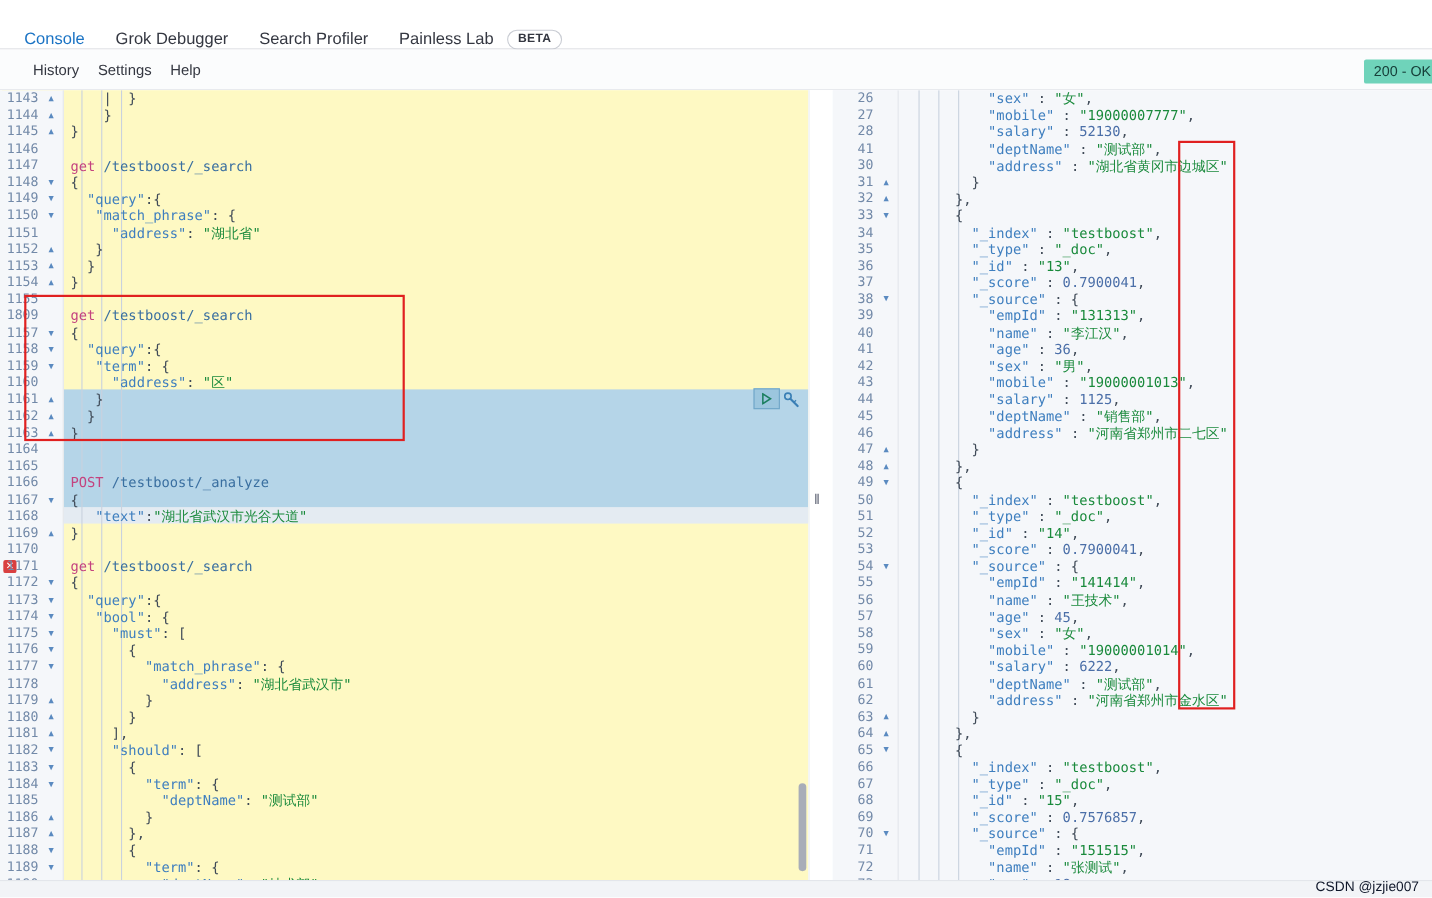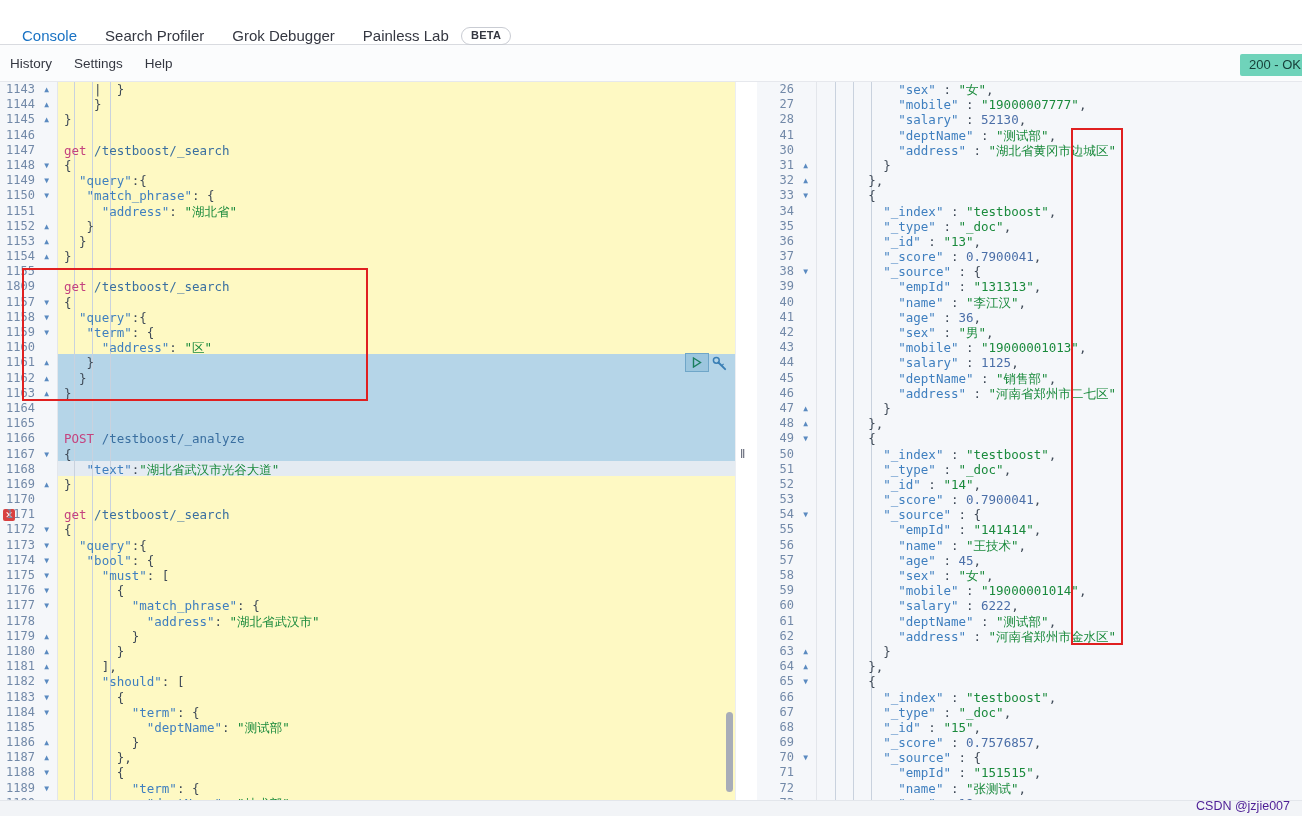--- a/index.html
+++ b/index.html
@@ -29,21 +29,21 @@
     display:inline-block; margin-left:8px; font-size:11px; font-weight:bold;
     color:#343741; border:1px solid #c9ccd3; border-radius:12px;
     padding:2px 9px 3px; line-height:1; vertical-align:2px; letter-spacing:.3px;
   }
 
   
   .submenu {
     position:absolute; left:0; top:45px; width:1302px; height:37px;
     background:#fbfcfd; border-bottom:1px solid #e6e8ed;
   }
-  .submenu-inner { display:flex; align-items:center; height:37px; padding-left:10px; gap:22px; }
+  .submenu-inner { display:flex; align-items:center; height:37px; padding-left:10px; gap:17px;margin-left:20px; }
   .submenu-item { font-size:13.5px; color:#343741; cursor:pointer; }
 
   .status-badge {
     position:absolute; right:-8px; top:9px;
     background:#6fd3ba; color:#17403a; font-size:13px;
     padding:3px 9px 4px; border-radius:2px; white-space:nowrap;
     font-family:"Liberation Sans", sans-serif;
   }
 
   
@@ -158,41 +158,41 @@
   #annot-left  { left:22px;  top:268px; width:346px; height:133px; }
   #annot-right { left:1071px; top:128px; width:52px;  height:517px; }
 
   
   .bottombar {
     position:absolute; left:0; top:800px; width:1302px; height:16px;
     background:#f2f4f7; border-top:1px solid #e3e6eb;
   }
   .watermark {
     position:absolute; right:12px; top:799px; font-size:12.5px;
-    color:#4c1d95; font-family:"Liberation Sans", sans-serif; z-index:12;
+    color:#0f172a; font-family:"Liberation Sans", sans-serif; z-index:12;
   }
   .lpane-left-edge {
     position:absolute; left:0; top:0; width:2px; height:718px; background:#fff;
   }
 </style>
 </head>
 <body>
 
 <div id="app">
 
   <div class="topbar">
     <div class="tabs">
       <div class="tab active">
         <span>Console</span>
       </div>
       <div class="tab">
-        <span>Search Profiler</span>
+        <span>Grok Debugger</span>
       </div>
       <div class="tab">
-        <span>Grok Debugger</span>
+        <span>Search Profiler</span>
       </div>
       <div class="tab">
         <span>Painless Lab</span>
         <span class="beta-badge">BETA</span>
       </div>
     </div>
   </div>
 
   <div class="submenu">
     <div class="submenu-inner">

